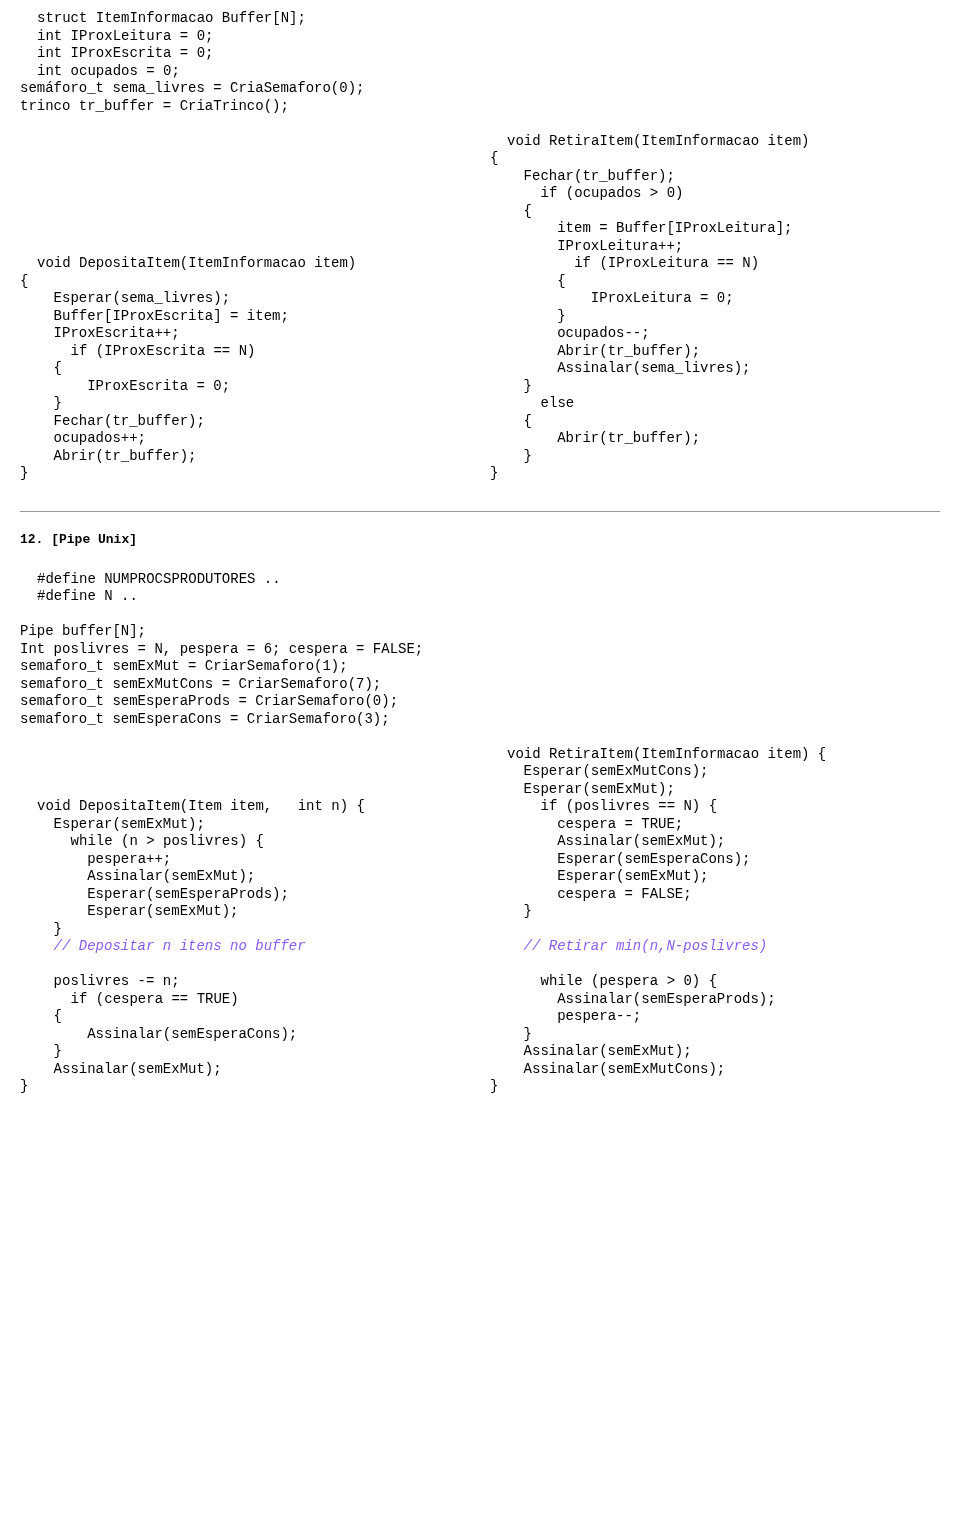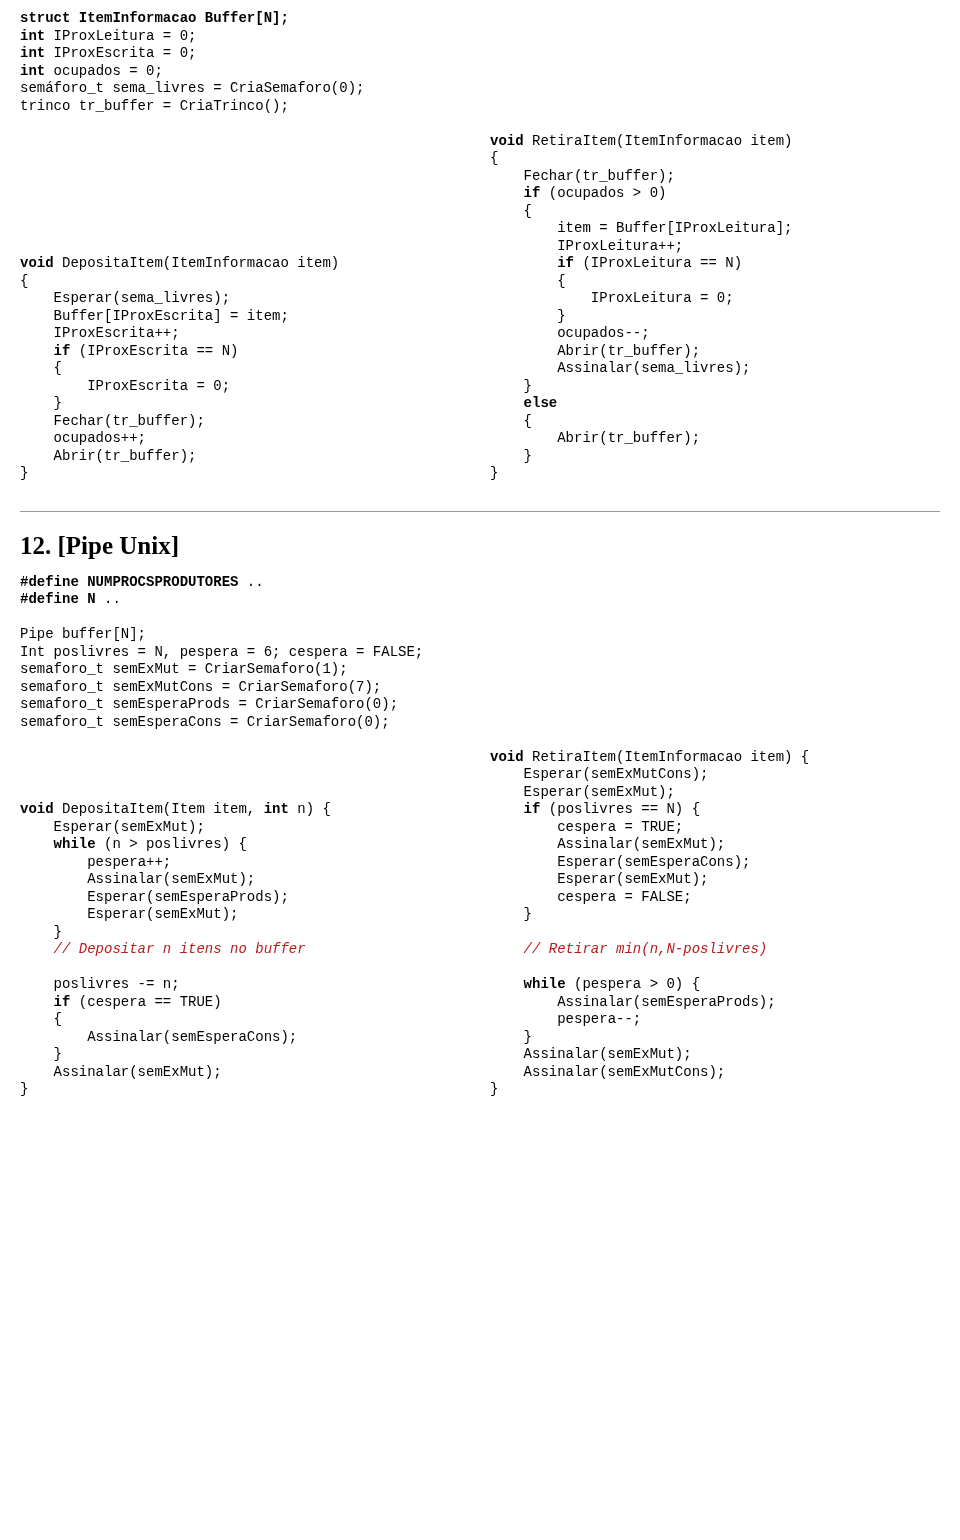--- a/index.html
+++ b/index.html
@@ -4,57 +4,57 @@
 <style>
   body {
     font-family: "Courier New", monospace;
     font-size: 14px;
     background: #fff;
     color: #000;
     margin: 0;
     padding: 10px 20px;
     width: 920px;
   }
-  .bold { font-weight: bold; }
+  .bold { font-weight: normal; margin-left: 17px; }
   .two-col {
     display: flex;
     gap: 20px;
     align-items: flex-end;
   }
   .col { flex: 1; white-space: pre; line-height: 1.25; }
   .single { white-space: pre; line-height: 1.25; }
   hr {
     border: none;
     border-top: 1px solid #999;
     margin: 28px 0 20px 0;
   }
   .section-title {
-    font-family: Liberation Serif, serif;
-    font-size: 25px;
+    font-family: Liberation Mono, monospace;
+    font-size: 13px;
     font-weight: bold;
-    margin-bottom: 14px;
+    margin-bottom: 24px;
   }
-  .comment { color: #b91c1c; font-style: italic; }
+  .comment { color: #8b5cf6; font-style: italic; }
 </style>
 </head>
 <body>
 
 <div class="single" id="b1-globals"><div class="bold">struct ItemInformacao Buffer[N];</div><div><span class="bold">int</span><span> IProxLeitura = 0;</span></div><div><span class="bold">int</span><span> IProxEscrita = 0;</span></div><div><span class="bold">int</span><span> ocupados = 0;</span></div><div>semáforo_t sema_livres = CriaSemaforo(0);</div><div>trinco tr_buffer = CriaTrinco();</div><div>&nbsp;</div></div>
 
 <div class="two-col">
   <div class="col" id="b1-left"><div><span></span><span class="bold">void</span><span> DepositaItem(ItemInformacao item)</span></div><div><span></span><span>{</span></div><div><span>    </span><span>Esperar(sema_livres);</span></div><div><span>    </span><span>Buffer[IProxEscrita] = item;</span></div><div><span>    </span><span>IProxEscrita++;</span></div><div><span>    </span><span class="bold">if</span><span> (IProxEscrita == N)</span></div><div><span>    </span><span>{</span></div><div><span>        </span><span>IProxEscrita = 0;</span></div><div><span>    </span><span>}</span></div><div><span>    </span><span>Fechar(tr_buffer);</span></div><div><span>    </span><span>ocupados++;</span></div><div><span>    </span><span>Abrir(tr_buffer);</span></div><div><span></span><span>}</span></div></div>
   <div class="col" id="b1-right"><div><span></span><span class="bold">void</span><span> RetiraItem(ItemInformacao item)</span></div><div><span></span><span>{</span></div><div><span>    </span><span>Fechar(tr_buffer);</span></div><div><span>    </span><span class="bold">if</span><span> (ocupados &gt; 0)</span></div><div><span>    </span><span>{</span></div><div><span>        </span><span>item = Buffer[IProxLeitura];</span></div><div><span>        </span><span>IProxLeitura++;</span></div><div><span>        </span><span class="bold">if</span><span> (IProxLeitura == N)</span></div><div><span>        </span><span>{</span></div><div><span>            </span><span>IProxLeitura = 0;</span></div><div><span>        </span><span>}</span></div><div><span>        </span><span>ocupados--;</span></div><div><span>        </span><span>Abrir(tr_buffer);</span></div><div><span>        </span><span>Assinalar(sema_livres);</span></div><div><span>    </span><span>}</span></div><div><span>    </span><span class="bold">else</span><span></span></div><div><span>    </span><span>{</span></div><div><span>        </span><span>Abrir(tr_buffer);</span></div><div><span>    </span><span>}</span></div><div><span></span><span>}</span></div></div>
 </div>
 
 <hr>
 
 <div class="section-title">12. [Pipe Unix]</div>
 
 <div class="single" id="b2-defines"><div><span class="bold">#define NUMPROCSPRODUTORES</span><span> ..</span></div><div><span class="bold">#define N</span><span> ..</span></div></div>
 <div class="single">&nbsp;</div>
 
-<div class="single" id="b2-globals"><div>Pipe buffer[N];</div><div>Int poslivres = N, pespera = 6; cespera = FALSE;</div><div>semaforo_t semExMut = CriarSemaforo(1);</div><div>semaforo_t semExMutCons = CriarSemaforo(7);</div><div>semaforo_t semEsperaProds = CriarSemaforo(0);</div><div>semaforo_t semEsperaCons = CriarSemaforo(0);</div></div>
+<div class="single" id="b2-globals"><div>Pipe buffer[N];</div><div>Int poslivres = N, pespera = 6; cespera = FALSE;</div><div>semaforo_t semExMut = CriarSemaforo(1);</div><div>semaforo_t semExMutCons = CriarSemaforo(7);</div><div>semaforo_t semEsperaProds = CriarSemaforo(0);</div><div>semaforo_t semEsperaCons = CriarSemaforo(3);</div></div>
 <div class="single">&nbsp;</div>
 
 <div class="two-col">
   <div class="col" id="b2-left"><div><span></span><span class="bold">void</span><span> DepositaItem(Item item, </span><span class="bold">int</span><span> n) {</span></div><div><span>    </span><span>Esperar(semExMut);</span></div><div><span>    </span><span class="bold">while</span><span> (n &gt; poslivres) {</span></div><div><span>        </span><span>pespera++;</span></div><div><span>        </span><span>Assinalar(semExMut);</span></div><div><span>        </span><span>Esperar(semEsperaProds);</span></div><div><span>        </span><span>Esperar(semExMut);</span></div><div><span>    </span><span>}</span></div><div><span>    </span><span class="comment">// Depositar n itens no buffer</span></div><div>&nbsp;</div><div><span>    </span><span>poslivres -= n;</span></div><div><span>    </span><span class="bold">if</span><span> (cespera == TRUE)</span></div><div><span>    </span><span>{</span></div><div><span>        </span><span>Assinalar(semEsperaCons);</span></div><div><span>    </span><span>}</span></div><div><span>    </span><span>Assinalar(semExMut);</span></div><div><span></span><span>}</span></div></div>
   <div class="col" id="b2-right"><div><span></span><span class="bold">void</span><span> RetiraItem(ItemInformacao item) {</span></div><div><span>    </span><span>Esperar(semExMutCons);</span></div><div><span>    </span><span>Esperar(semExMut);</span></div><div><span>    </span><span class="bold">if</span><span> (poslivres == N) {</span></div><div><span>        </span><span>cespera = TRUE;</span></div><div><span>        </span><span>Assinalar(semExMut);</span></div><div><span>        </span><span>Esperar(semEsperaCons);</span></div><div><span>        </span><span>Esperar(semExMut);</span></div><div><span>        </span><span>cespera = FALSE;</span></div><div><span>    </span><span>}</span></div><div>&nbsp;</div><div><span>    </span><span class="comment">// Retirar min(n,N-poslivres)</span></div><div>&nbsp;</div><div><span>    </span><span class="bold">while</span><span> (pespera &gt; 0) {</span></div><div><span>        </span><span>Assinalar(semEsperaProds);</span></div><div><span>        </span><span>pespera--;</span></div><div><span>    </span><span>}</span></div><div><span>    </span><span>Assinalar(semExMut);</span></div><div><span>    </span><span>Assinalar(semExMutCons);</span></div><div><span></span><span>}</span></div></div>
 </div>
 
 </body></html>

